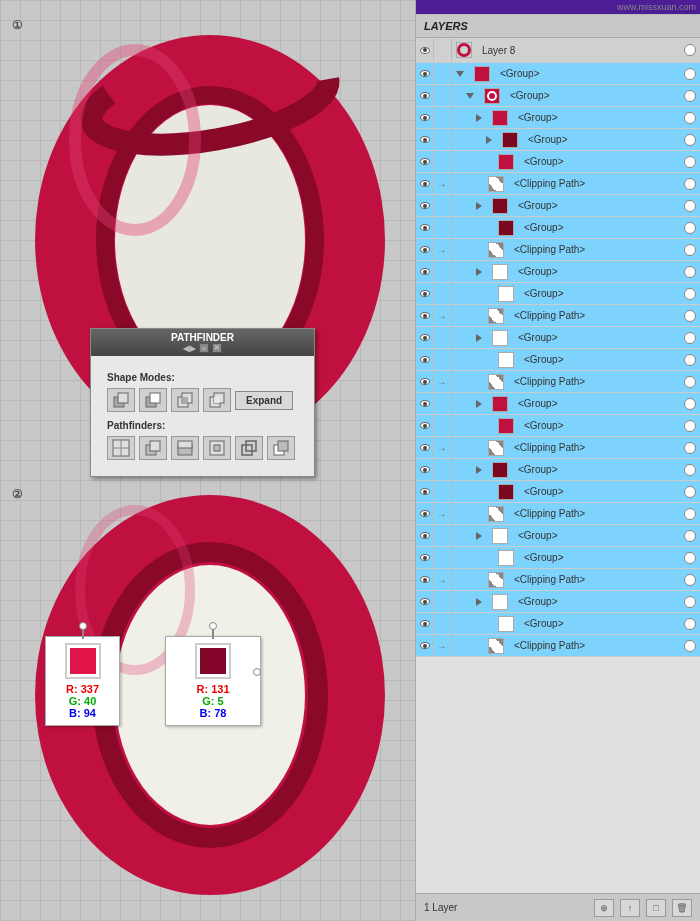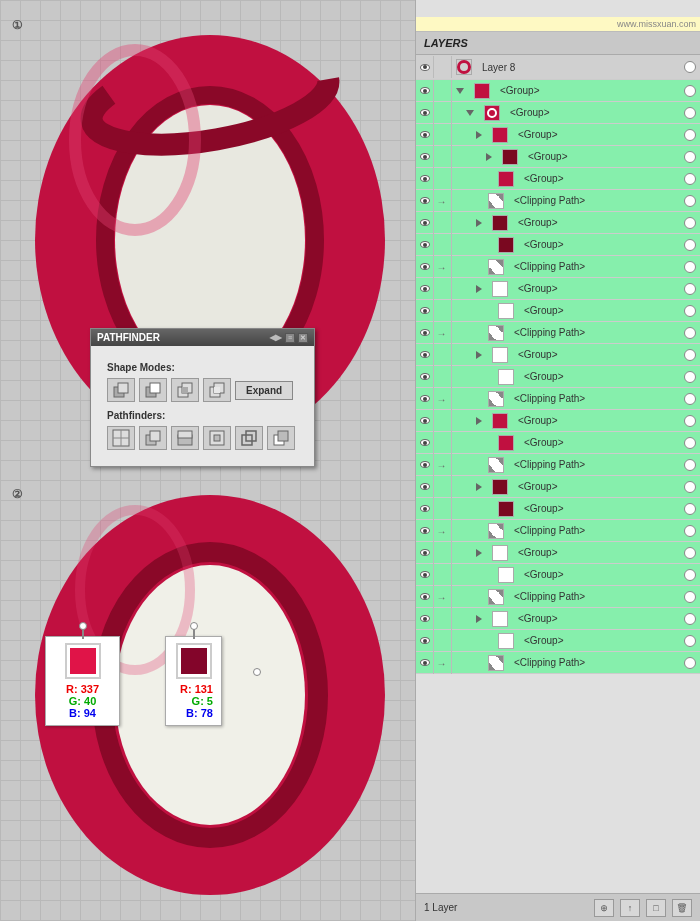--- a/index.html
+++ b/index.html
@@ -82,20 +82,21 @@
     .panel-titlebar {
       background: linear-gradient(to bottom, #666, #444);
       color: white;
       padding: 3px 6px;
       font-size: 10px;
       font-weight: bold;
       display: flex;
       justify-content: space-between;
       align-items: center;
       cursor: move;
+      flex-direction: column;
     }
 
     .panel-titlebar-buttons {
       display: flex;
       gap: 3px;
       align-items: center;
     }
 
     .panel-titlebar-btn {
       width: 10px;
@@ -175,22 +176,21 @@
 
     .color-box-1 {
       left: 45px;
       top: 636px;
       width: 75px;
     }
 
     .color-box-2 {
       left: 165px;
       top: 636px;
-      width: 57px;
-      text-align: right;
+      width: 96px;
     }
 
     .color-swatch {
       width: 36px;
       height: 36px;
       margin: 0 auto 4px auto;
       border: 2px solid #ccc;
       position: relative;
     }
 
@@ -264,39 +264,38 @@
       display: flex;
       align-items: center;
     }
 
     
     .layers-watermark {
       font-size: 9px;
       color: #888;
       text-align: right;
       padding: 2px 4px;
-      background: #fef9c3;
+      background: #4c1d95;
       border-bottom: 1px solid #bbb;
-      margin-top: 17px;
     }
 
     .layers-scroll {
       flex: 1;
       overflow-y: auto;
       overflow-x: hidden;
     }
 
     
     .layer-item {
       display: flex;
       align-items: center;
       height: 22px;
       border-bottom: 1px solid #ccc;
       padding-right: 4px;
-      background: #86efac;
+      background: #7dd3fc;
       cursor: pointer;
     }
 
     .layer-item.layer-header-row {
       background: #d0d0d0;
       height: 25px;
     }
 
     .layer-eye {
       width: 18px;

